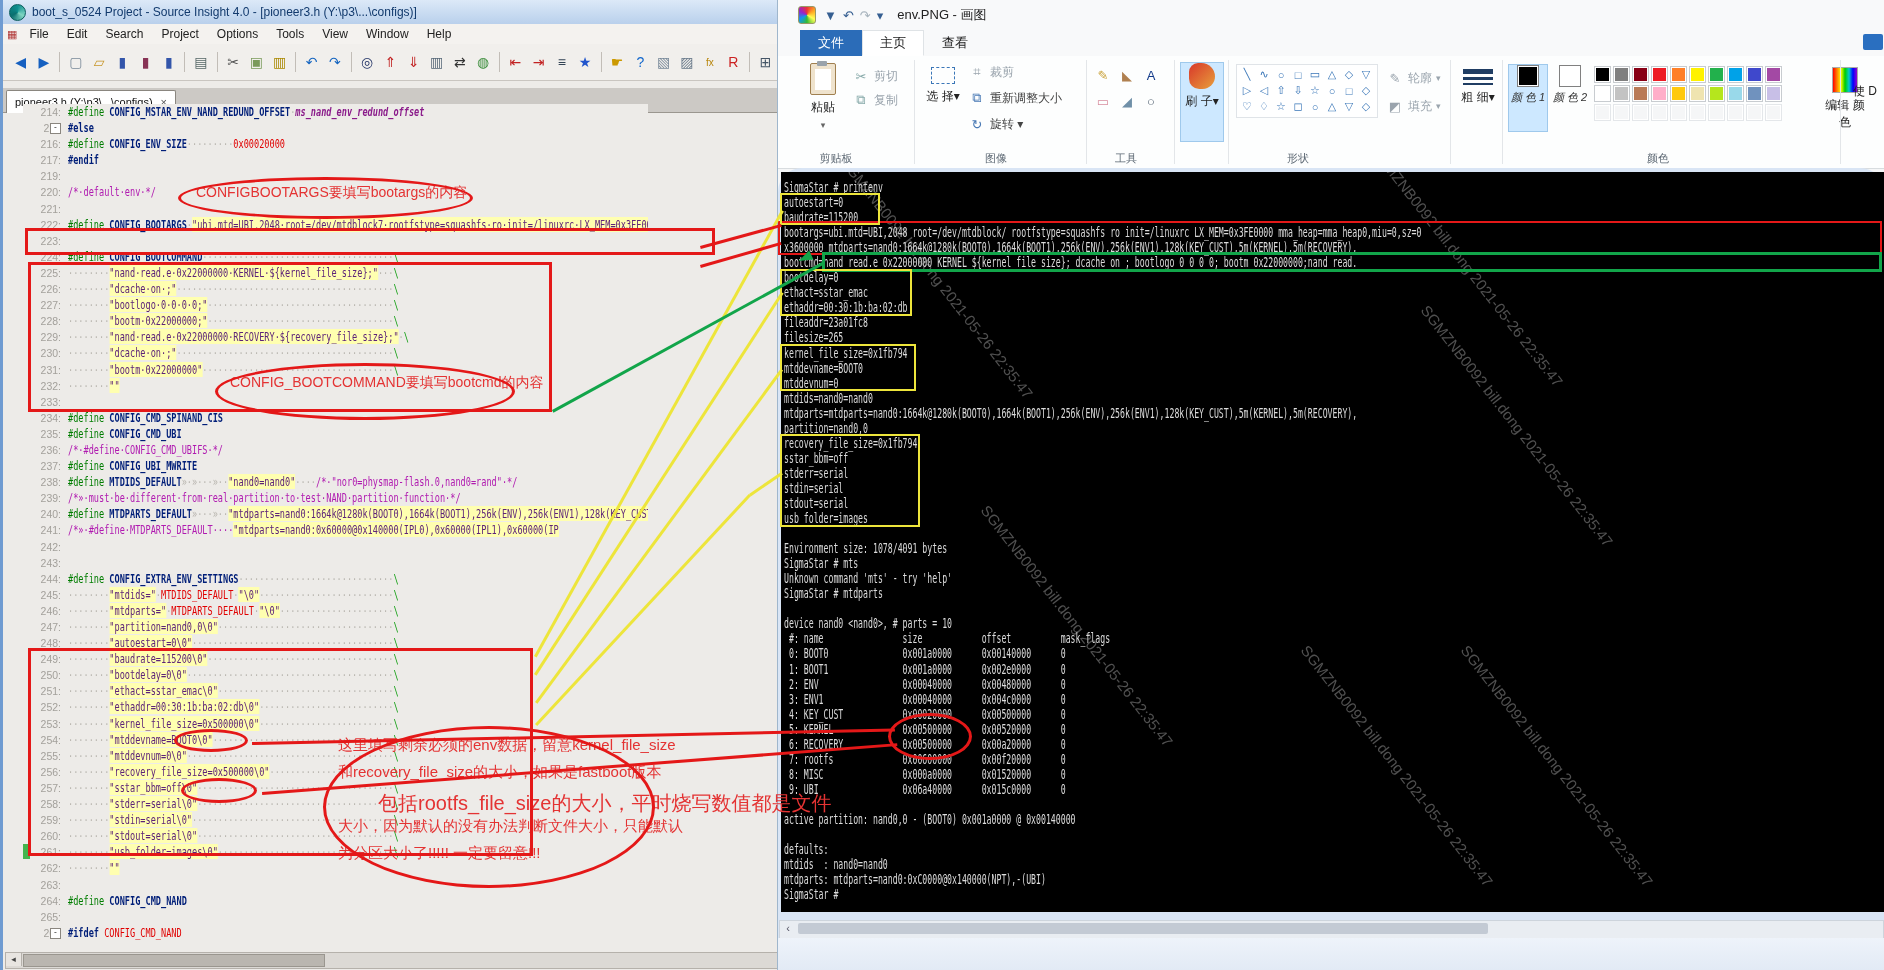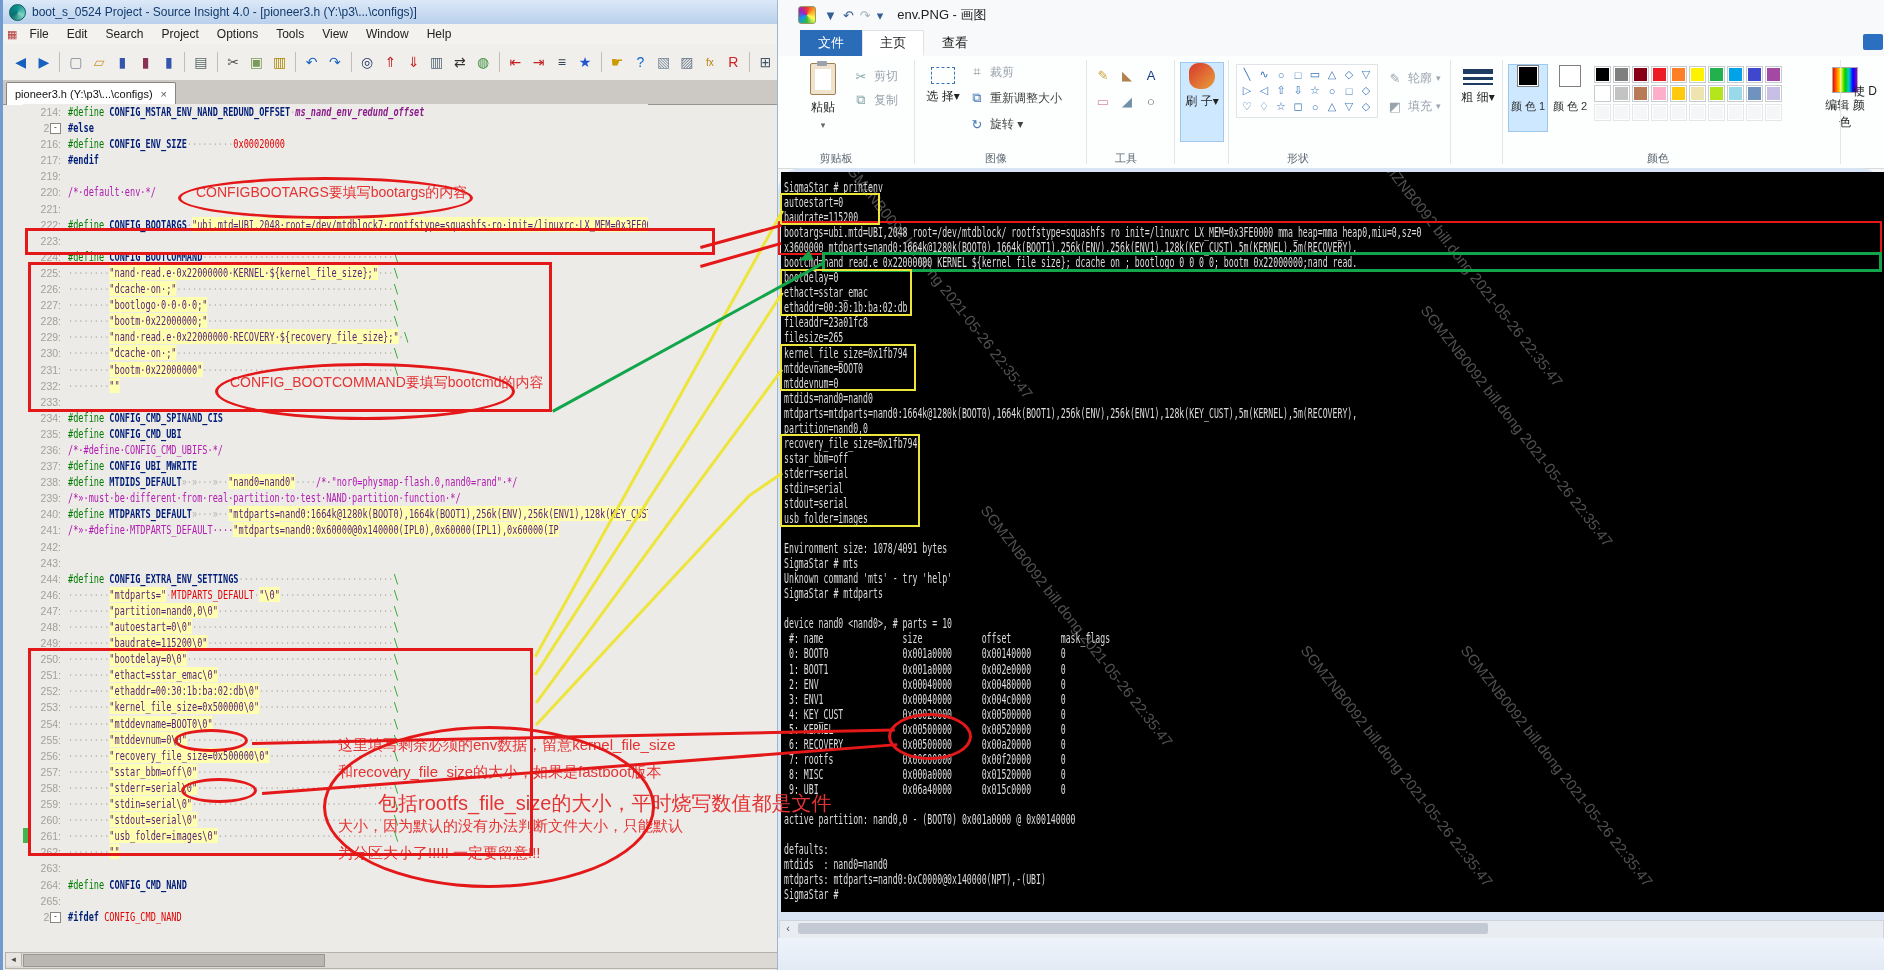--- a/index.html
+++ b/index.html
@@ -15,21 +15,21 @@
            border:1px solid #0a5c5c;flex:none;}
   #si-menubar{position:absolute;left:0;top:24px;right:0;height:20px;background:#f4f2ef;
               display:flex;align-items:center;font-size:12px;color:#222;gap:2px;padding-left:4px;}
   .menu-item{padding:2px 8px;cursor:default;}
   .mi-icon{font-size:11px;color:#b23a3a;margin-right:2px;}
   #si-toolbar{position:absolute;left:0;top:44px;right:0;height:36px;background:#f1efec;
               border-bottom:1px solid #c9c5c0;display:flex;align-items:center;padding-left:6px;}
   .tbi{width:21px;height:21px;display:inline-flex;align-items:center;justify-content:center;
        font-size:14px;margin:0 1px;border:1px solid transparent;border-radius:2px;}
   .tbsep{width:1px;height:20px;background:#c2bdb7;margin:0 4px;}
-  #si-tabrow{position:absolute;left:0;top:80px;right:0;height:24px;background:#ccc9c5;border-bottom:1px solid #9a968f;}
+  #si-tabrow{position:absolute;left:0;top:88px;right:0;height:24px;background:#ccc9c5;border-bottom:1px solid #9a968f;}
   #si-tab{position:absolute;left:3px;top:2px;height:22px;background:#fff;border:1px solid #8a867f;border-bottom:none;
           border-radius:2px 2px 0 0;font-size:11px;display:flex;align-items:center;padding:0 8px;gap:8px;color:#111;}
   #si-tab .close{color:#555;font-size:11px;}
   
   #code-area{position:absolute;left:0;top:104px;width:625px;height:846px;overflow:hidden;background:#edebe8;margin-left:20px;}
   .cl{position:relative;height:16.1px;white-space:pre;font-family:"DejaVu Sans Mono",monospace;font-size:13px;line-height:16.1px;}
   .ln{display:inline-block;width:38px;text-align:right;padding-right:7px;color:#a3a09b;
       font-family:"Liberation Sans",sans-serif;font-size:10.5px;vertical-align:top;}
   .cwrap{display:inline-block;transform:scaleX(.66);transform-origin:0 50%;white-space:pre;}
   .tok-kw{color:#007d00;}
@@ -73,22 +73,22 @@
   .rsmall.dis{color:#9aa4ad;}
   .paste-icon{width:24px;height:30px;background:#efe3cd;border:1px solid #a08050;border-radius:2px;position:relative;}
   .paste-icon:before{content:"";position:absolute;left:6px;top:-3px;width:10px;height:5px;background:#9aa3ab;border-radius:1px;}
   .paste-icon:after{content:"";position:absolute;left:4px;top:5px;right:4px;bottom:4px;background:#fff;border:1px solid #c9b astyle;}
   .sel-icon{width:22px;height:15px;border:1px dashed #3b77b8;}
   .size-icon{width:30px;display:flex;flex-direction:column;gap:3px;}
   .size-icon div{background:#1f3d63;}
   .brush-icon{width:26px;height:26px;background:linear-gradient(135deg,#d8372a,#e8a03c);border-radius:40% 60% 55% 45%;}
   .tool-g{font-size:13px;width:18px;height:18px;display:flex;align-items:center;justify-content:center;}
   .shape-cell{width:16px;height:15px;font-size:11px;color:#3b77b8;display:flex;align-items:center;justify-content:center;}
-  .swatch-btn{position:absolute;top:8px;width:38px;height:66px;display:flex;flex-direction:column;align-items:center;gap:13px;
-              font-size:11px;color:#333;border:1px solid transparent;text-align:center;line-height:13px;}
+  .swatch-btn{position:absolute;top:8px;width:38px;height:66px;display:flex;flex-direction:column;align-items:center;gap:4px;
+              font-size:11px;color:#333;border:1px solid transparent;text-align:center;line-height:13px;font-style:italic;}
   .swatch-btn.sel{background:#cde8ff;border-color:#9fc9ec;}
   .swatch-big{width:20px;height:20px;border:1px solid #808080;box-shadow:0 0 0 1px #fff inset;}
   .pal{position:absolute;top:10px;display:grid;grid-template-columns:repeat(10,17px);grid-auto-rows:17px;gap:2px;}
   .pal .sw{width:15px;height:15px;border:1px solid #c8ccd0;box-shadow:0 0 0 1px #fff inset;}
   .rainbow{width:24px;height:24px;border:1px solid #aaa;
            background:linear-gradient(90deg,#f00,#ff8000,#ff0,#0c0,#0cc,#00f,#90c);}
   #p-canvas{position:absolute;left:0;top:168px;right:0;bottom:0;background:#d9e5f5;border-radius:24px;}
   #terminal{position:absolute;left:3px;top:4px;width:1104px;height:740px;background:#000;overflow:hidden;}
   #term-pre{position:absolute;left:3px;top:8px;margin:0;font-family:"DejaVu Sans Mono",monospace;
             font-size:13.5px;line-height:15.05px;color:#dcdcdc;transform:scaleX(.608);transform-origin:0 0;
@@ -200,20 +200,21 @@
         <div class="cl"><span class="ln">235:</span><span class="cwrap"><span class="tok-kw">#define </span><span class="tok-mac">CONFIG_CMD_UBI</span></span></div>
         <div class="cl"><span class="ln">236:</span><span class="cwrap"><span class="tok-com">/*·#define·CONFIG_CMD_UBIFS·*/</span></span></div>
         <div class="cl"><span class="ln">237:</span><span class="cwrap"><span class="tok-kw">#define </span><span class="tok-mac">CONFIG_UBI_MWRITE</span></span></div>
         <div class="cl"><span class="ln">238:</span><span class="cwrap"><span class="tok-kw">#define </span><span class="tok-mac">MTDIDS_DEFAULT</span><span class="tok-dot">»·»···»··</span><span class="tok-str">"nand0=nand0"</span><span class="tok-dot">····</span><span class="tok-com">/*·"nor0=physmap-flash.0,nand0=rand"·*/</span></span></div>
         <div class="cl"><span class="ln">239:</span><span class="cwrap"><span class="tok-com">/*»·must·be·different·from·real·partition·to·test·NAND·partition·function·*/</span></span></div>
         <div class="cl"><span class="ln">240:</span><span class="cwrap"><span class="tok-kw">#define </span><span class="tok-mac">MTDPARTS_DEFAULT</span><span class="tok-dot">»···»··</span><span class="tok-str">"mtdparts=nand0:1664k@1280k(BOOT0),1664k(BOOT1),256k(ENV),256k(ENV1),128k(KEY_CUST),5m(KERNEL),5m(RECOVERY),</span></span></div>
         <div class="cl"><span class="ln">241:</span><span class="cwrap"><span class="tok-com">/*»·#define·MTDPARTS_DEFAULT····</span><span class="tok-str">"mtdparts=nand0:0x60000@0x140000(IPL0),0x60000(IPL1),0x60000(IP</span></span></div>
         <div class="cl"><span class="ln">242:</span><span class="cwrap"></span></div>
         <div class="cl"><span class="ln">243:</span><span class="cwrap"></span></div>
         <div class="cl"><span class="ln">244:</span><span class="cwrap"><span class="tok-kw">#define </span><span class="tok-mac">CONFIG_EXTRA_ENV_SETTINGS</span><span class="tok-dot">······························</span><span class="tok-bs">\</span></span></div>
+        <div class="cl"><span class="ln">245:</span><span class="cwrap"><span class="tok-dot">········</span><span class="tok-str">"mtdids="</span><span class="tok-dot">·</span><span class="tok-ref">MTDIDS_DEFAULT</span><span class="tok-dot">·</span><span class="tok-str">"\0"</span><span class="tok-dot">··························</span><span class="tok-bs">\</span></span></div>
         <div class="cl"><span class="ln">246:</span><span class="cwrap"><span class="tok-dot">········</span><span class="tok-str">"mtdparts="</span><span class="tok-dot">·</span><span class="tok-ref">MTDPARTS_DEFAULT</span><span class="tok-dot">·</span><span class="tok-str">"\0"</span><span class="tok-dot">······················</span><span class="tok-bs">\</span></span></div>
         <div class="cl"><span class="ln">247:</span><span class="cwrap"><span class="tok-dot">········</span><span class="tok-str">"partition=nand0,0\0"</span><span class="tok-dot">··································</span><span class="tok-bs">\</span></span></div>
         <div class="cl"><span class="ln">248:</span><span class="cwrap"><span class="tok-dot">········</span><span class="tok-str">"autoestart=0\0"</span><span class="tok-dot">·······································</span><span class="tok-bs">\</span></span></div>
         <div class="cl"><span class="ln">249:</span><span class="cwrap"><span class="tok-dot">········</span><span class="tok-str">"baudrate=115200\0"</span><span class="tok-dot">····································</span><span class="tok-bs">\</span></span></div>
         <div class="cl"><span class="ln">250:</span><span class="cwrap"><span class="tok-dot">········</span><span class="tok-str">"bootdelay=0\0"</span><span class="tok-dot">········································</span><span class="tok-bs">\</span></span></div>
         <div class="cl"><span class="ln">251:</span><span class="cwrap"><span class="tok-dot">········</span><span class="tok-str">"ethact=sstar_emac\0"</span><span class="tok-dot">··································</span><span class="tok-bs">\</span></span></div>
         <div class="cl"><span class="ln">252:</span><span class="cwrap"><span class="tok-dot">········</span><span class="tok-str">"ethaddr=00:30:1b:ba:02:db\0"</span><span class="tok-dot">··························</span><span class="tok-bs">\</span></span></div>
         <div class="cl"><span class="ln">253:</span><span class="cwrap"><span class="tok-dot">········</span><span class="tok-str">"kernel_file_size=0x500000\0"</span><span class="tok-dot">··························</span><span class="tok-bs">\</span></span></div>
         <div class="cl"><span class="ln">254:</span><span class="cwrap"><span class="tok-dot">········</span><span class="tok-str">"mtddevname=BOOT0\0"</span><span class="tok-dot">···································</span><span class="tok-bs">\</span></span></div>
         <div class="cl"><span class="ln">255:</span><span class="cwrap"><span class="tok-dot">········</span><span class="tok-str">"mtddevnum=0\0"</span><span class="tok-dot">········································</span><span class="tok-bs">\</span></span></div>

